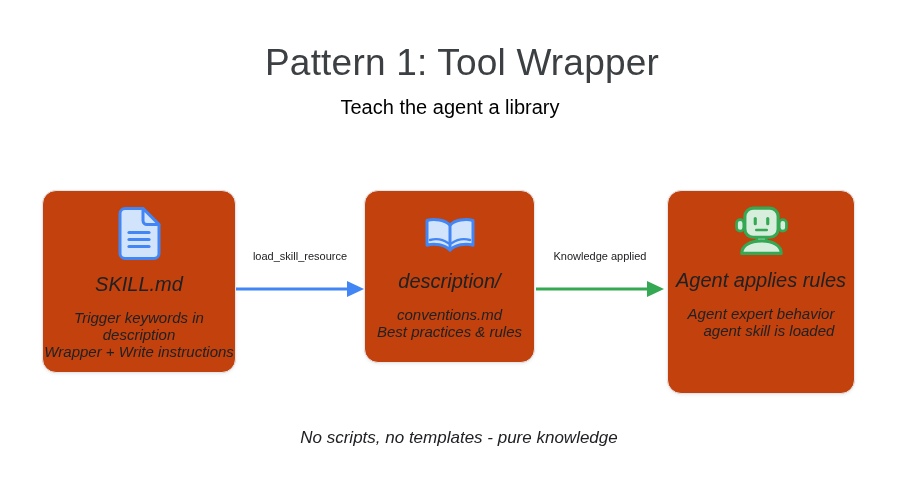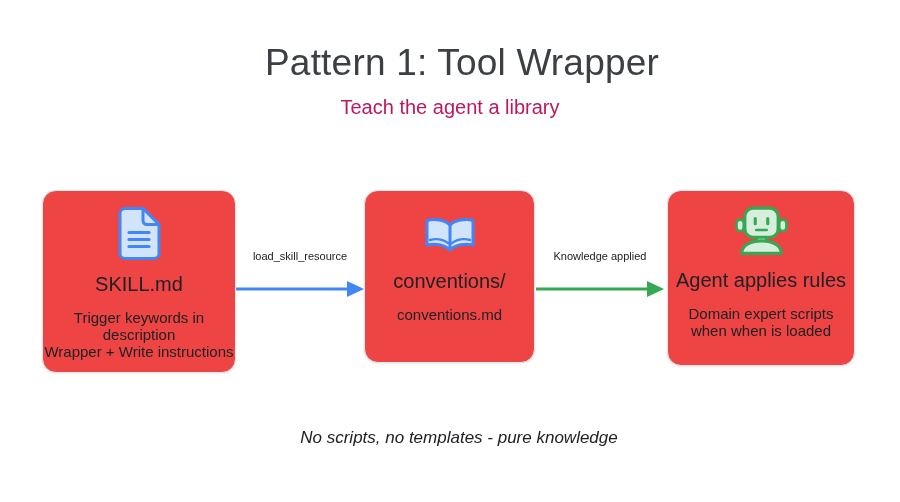--- a/index.html
+++ b/index.html
@@ -7,30 +7,30 @@
   .stage {
     position:relative; width:900px; height:502px; background:#ffffff;
     font-family:"Liberation Sans", sans-serif; overflow:hidden; margin:0 auto;
   }
   .title {
     position:absolute; top:42px; left:12px; width:100%; text-align:center;
     font-size:37px; font-weight:500; color:#3c4043; letter-spacing:0.2px;
   }
   .subtitle {
     position:absolute; top:96px; left:0; width:100%; text-align:center;
-    font-size:20px; font-weight:400; color:#be185d;
+    font-size:20px; font-weight:400; color:#000000;
   }
   .card {
-    position:absolute; background:#ef4444; border:1px solid #e4e6e9;
+    position:absolute; background:#c2410c; border:1px solid #e4e6e9;
     border-radius:14px; box-shadow:0 1px 3px rgba(60,64,67,0.10);
-    display:flex; flex-direction:column; align-items:center; text-align:center;
+    display:flex; flex-direction:column; align-items:center; text-align:center;font-style:italic;
   }
   .card-1 { left:42px;  top:190px; width:194px; height:183px; }
   .card-2 { left:364px; top:190px; width:171px; height:173px; }
-  .card-3 { left:667px; top:190px; width:188px; height:176px; }
+  .card-3 { left:667px; top:190px; width:188px; height:204px;text-align:right; }
   .card-1 .icon { margin-top:14px; }
   .card-2 .icon { margin-top:18px; }
   .card-3 .icon { margin-top:13px; }
   .card-title { margin-top:11px; font-size:20px; color:#202124; }
   .card-2 .card-title { margin-top:15px; }
   .card-3 .card-title { margin-top:13px; white-space:nowrap; }
   .card-desc { margin-top:13px; font-size:15px; line-height:17px; color:#202124; }
   .arrow { position:absolute; width:128px; text-align:center; }
   .arrow-1 { left:236px; top:250px; }
   .arrow-2 { left:536px; top:250px; }
@@ -72,23 +72,24 @@
     </svg>
   </div>
 
   <div class="card card-2">
     <svg class="icon" width="58" height="46" viewBox="0 0 58 46">
       <path d="M29 41 C24 35.8 13.5 34 6 36.2 L6 11.5 C13.5 9.3 24 11 29 16.2 C34 11 44.5 9.3 52 11.5 L52 36.2 C44.5 34 34 35.8 29 41 Z" fill="#d2e3fc" stroke="#4285f4" stroke-width="3" stroke-linejoin="round"></path>
       <path d="M9 31 C15 29.4 22 30.4 27.5 34.2" fill="none" stroke="#4285f4" stroke-width="2.4" stroke-linecap="round"></path>
       <path d="M49 31 C43 29.4 36 30.4 30.5 34.2" fill="none" stroke="#4285f4" stroke-width="2.4" stroke-linecap="round"></path>
       <line x1="29" y1="16.2" x2="29" y2="41" stroke="#4285f4" stroke-width="3" stroke-linecap="round"></line>
     </svg>
-    <div class="card-title">conventions/</div>
+    <div class="card-title">description/</div>
     <div class="card-desc">
       <div>conventions.md</div>
+      <div>Best practices &amp; rules</div>
     </div>
   </div>
 
   <div class="arrow arrow-2">
     <div class="arrow-label">Knowledge applied</div>
     <svg width="128" height="20">
       <line x1="0" y1="10" x2="113" y2="10" stroke-width="3" stroke="#34a853"></line>
       <polygon points="111,2 111,18 128,10" fill="#34a853"></polygon>
     </svg>
   </div>
@@ -99,20 +100,20 @@
       <rect x="43" y="15" width="7" height="11" rx="3.5" fill="#d7eedd" stroke="#34a853" stroke-width="2.6"></rect>
       <rect x="21.5" y="30" width="9" height="7" fill="#d7eedd" stroke="#34a853" stroke-width="2.6"></rect>
       <rect x="10" y="4" width="32" height="28" rx="8" fill="#d7eedd" stroke="#34a853" stroke-width="3"></rect>
       <line x1="20" y1="14" x2="20" y2="19" stroke="#34a853" stroke-width="3" stroke-linecap="round"></line>
       <line x1="32" y1="14" x2="32" y2="19" stroke="#34a853" stroke-width="3" stroke-linecap="round"></line>
       <line x1="21" y1="25" x2="31" y2="25" stroke="#34a853" stroke-width="2.6" stroke-linecap="round"></line>
       <path d="M7 47.5 C7 40 15 35.5 26 35.5 C37 35.5 45 40 45 47.5 Z" fill="#d7eedd" stroke="#34a853" stroke-width="3" stroke-linejoin="round"></path>
     </svg>
     <div class="card-title">Agent applies rules</div>
     <div class="card-desc">
-      <div>Domain expert scripts</div>
-      <div>when when is loaded</div>
+      <div>Agent expert behavior</div>
+      <div>agent skill is loaded</div>
     </div>
   </div>
 
   <div class="footer-note">No scripts, no templates - pure knowledge</div>
 
 </div>
 
 </body></html>

